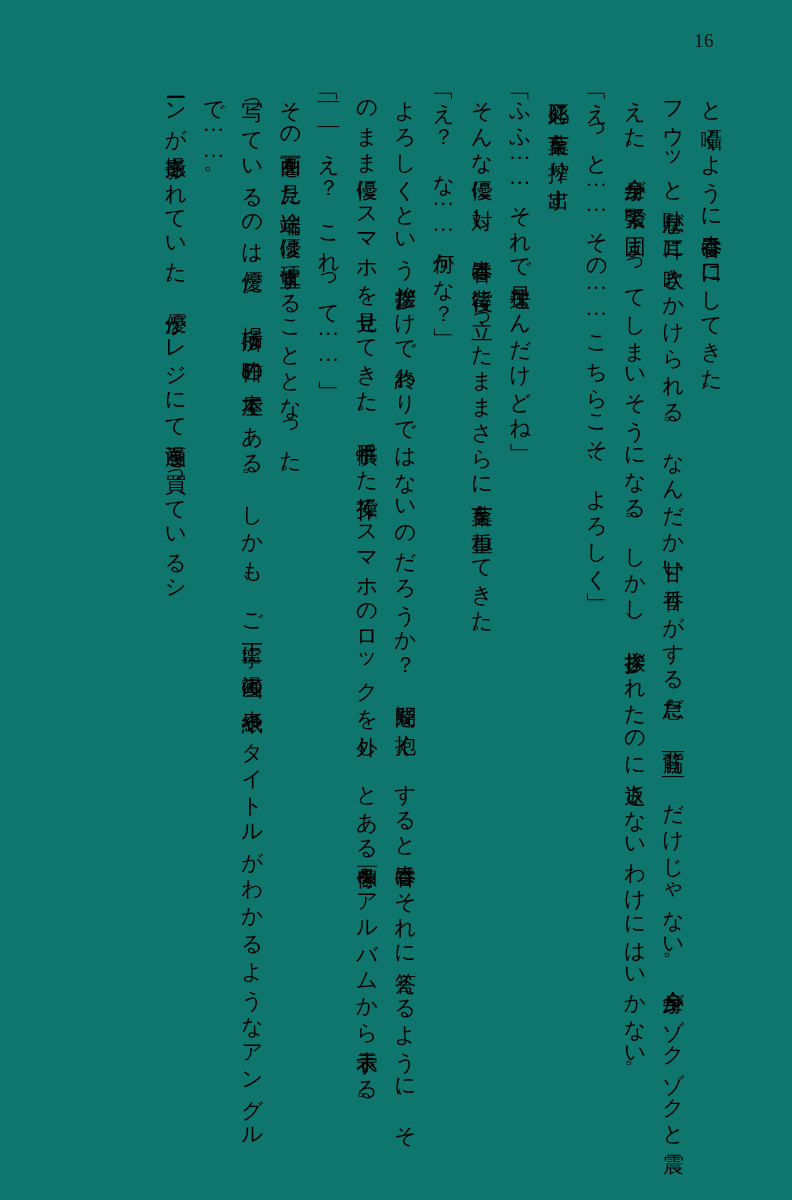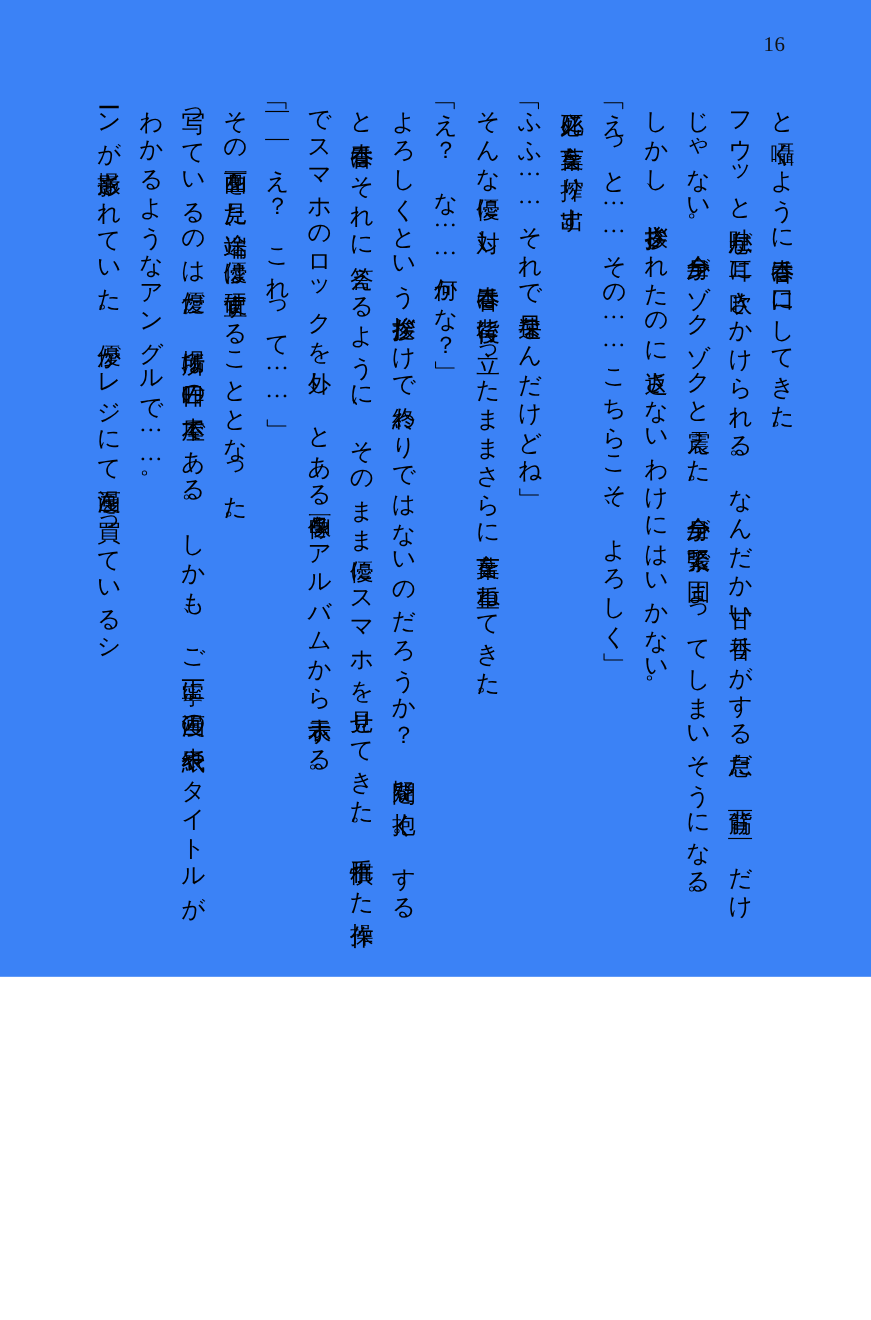--- a/index.html
+++ b/index.html
@@ -10,22 +10,22 @@
   body {
     width: 792px;
     height: 1200px;
     font-family: "Liberation Serif", "DejaVu Serif", serif;
     color: #000000;
     overflow: hidden;
   }
   .page {
     position: relative;
     width: 792px;
-    height: 888px;
-    background: #3b82f6;
+    height: 1200px;
+    background: #0f766e;
     box-sizing: border-box;
   }
   .page-number {
     position: absolute;
     top: 30px;
     right: 78px;
     font-size: 19px;
     letter-spacing: 0.5px;
     color: #111;
   }

